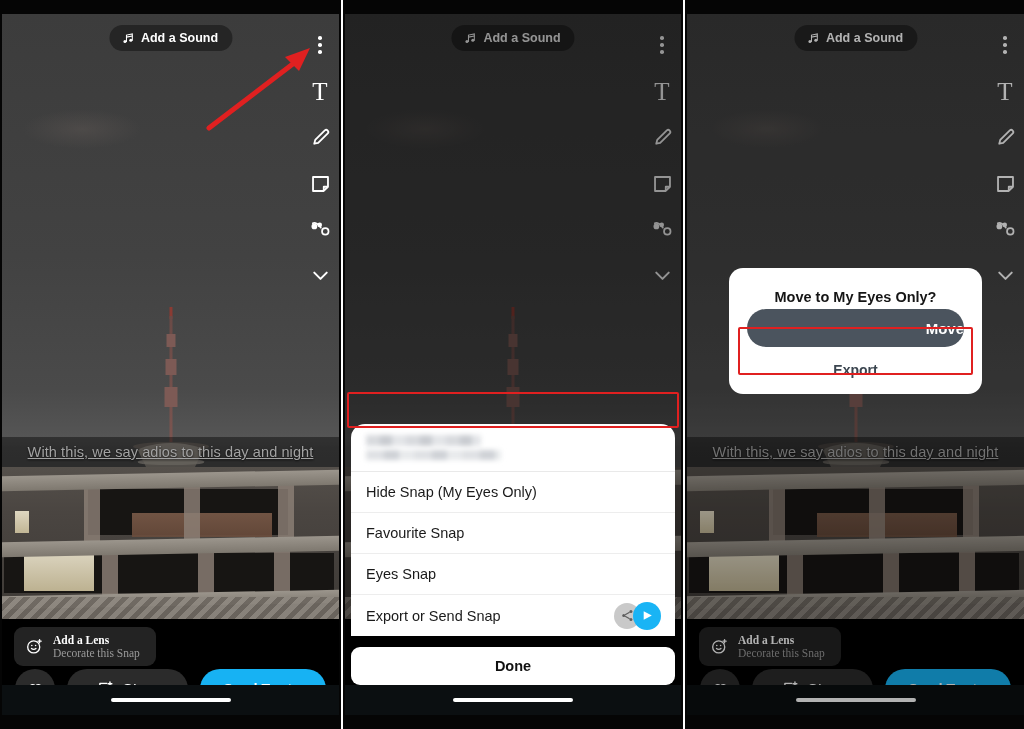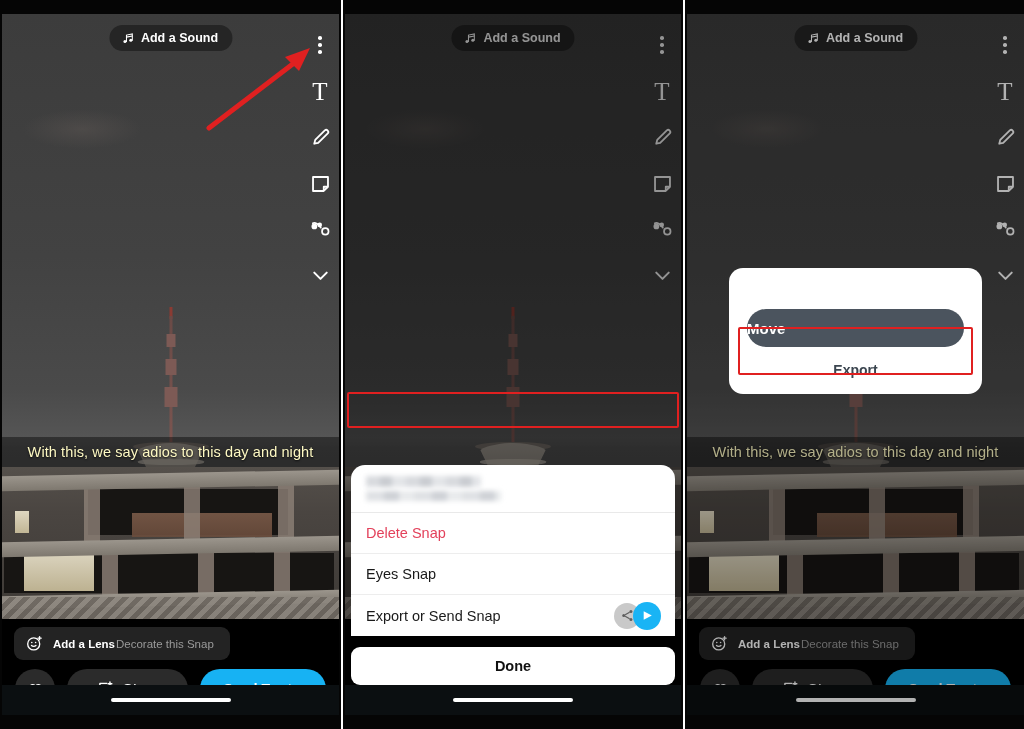--- a/index.html
+++ b/index.html
@@ -110,22 +110,23 @@
   }
 
   
   .caption-bar {
     position: absolute; left: 0; right: 0; top: 423px;
     background: rgba(0,0,0,.42);
     padding: 6px 4px;
     text-align: center;
   }
   .caption-bar span {
-    color: #fef9c3; font-size: 14.5px; letter-spacing: .1px;
+    color: #a3a3a3; font-size: 14.5px; letter-spacing: .1px;
     text-shadow: 0 1px 2px rgba(0,0,0,.8);
+    text-decoration: underline;
   }
 
   
   .topbar { position: absolute; left: 0; right: 0; top: 0; height: 58px; font-weight: bold; }
   .sound-pill {
     position: absolute; left: 50%; transform: translateX(-50%); top: 11px;
     display: flex; align-items: center; gap: 6px;
     background: rgba(32,32,32,.82);
     border-radius: 16px; padding: 6px 14px 6px 12px;
   }
@@ -152,21 +153,21 @@
   .bottombar {
     position: absolute; left: 0; right: 0; bottom: 0; height: 96px;
     background: #000;
   }
   .lens-chip {
     position: absolute; left: 12px; top: 8px;
     display: flex; align-items: center; gap: 9px;
     background: #232323; border-radius: 9px;
     padding: 7px 16px 7px 11px;
   }
-  .lens-texts { display: flex; gap: 1px; }
+  .lens-texts { display: flex; flex-direction: column; gap: 1px; font-family: Liberation Serif, serif; }
   .lens-title { color: #fff; font-size: 11.5px; font-weight: bold; }
   .lens-sub { color: #9a9a9a; font-size: 11.5px; text-align: center; }
   .action-row {
     position: absolute; left: 13px; right: 13px; top: 50px;
     display: flex; align-items: center; gap: 12px;
   }
   .btn-heart {
     width: 40px; height: 40px; border-radius: 50%;
     background: #2b2b2b; display: flex; align-items: center; justify-content: center;
     flex: 0 0 auto;
@@ -258,24 +259,24 @@
 
   
   .dialog {
     position: absolute; left: 42px; right: 42px; top: 254px;
     background: #fff; border-radius: 14px;
     padding: 21px 18px 16px;
     text-align: center;
   }
   .dlg-title { font-size: 14.5px; font-weight: bold; color: #151515; }
   .dlg-move {
-    margin: 20px auto 0;
+    margin: 4px auto 0;
     height: 38px; border-radius: 19px;
     background: #4b545e;
-    display: flex; align-items: center; justify-content: flex-start;
+    display: flex; align-items: center; justify-content: flex-end;
     color: #fff; font-size: 15px; font-weight: bold;
   }
   .dlg-cancel {
     margin-top: 15px; font-size: 14px; color: #3c4650; font-weight: bold;
   }
   .p3-dim { position: absolute; inset: 0; background: rgba(0,0,0,.30); }
 </style>
 </head>
 <body>
 
@@ -486,22 +487,25 @@
       <div class="dim"></div>
 
       <div class="sheet">
         <div class="sheet-user">
           <div class="blurred">
             <div class="blur-l1"></div>
             <div class="blur-l2"></div>
           </div>
         </div>
 
-        <div class="menu-item danger">
-          <span>Delete Snap</span>
+        <div class="menu-item">
+          <span>Hide Snap (My Eyes Only)</span>
+        </div>
+        <div class="menu-item">
+          <span>Favourite Snap</span>
         </div>
         <div class="menu-item">
           <span>Eyes Snap</span>
         </div>
         <div class="menu-item last">
           <span>Export or Send Snap</span>
           <div class="sheet-icons">
             <div class="ci-share">
               <svg width="15" height="15" viewBox="0 0 24 24" fill="none" stroke="#5d5d5d" stroke-width="2">
                 <circle cx="17.5" cy="5.5" r="2.4" fill="#5d5d5d" stroke="none"></circle>
@@ -650,20 +654,21 @@
             </svg>
           </div>
         </div>
         <div class="nav-strip"></div>
         <div class="homebar"></div>
       </div>
 
       <div class="p3-dim"></div>
 
       <div class="dialog">
+        <div class="dlg-title">Move to My Eyes Only?</div>
         <div class="dlg-move">
           <span>Move</span>
         </div>
         <div class="dlg-cancel">
           <span>Export</span>
         </div>
       </div>
 
       <div class="hl-box" style="left:51px; right:51px; top:313px; height:48px;"></div>
     </div>

